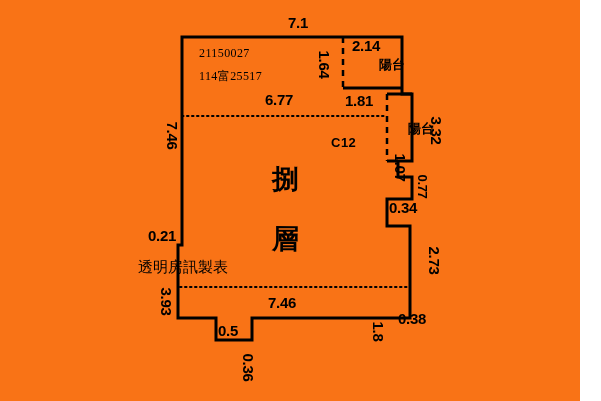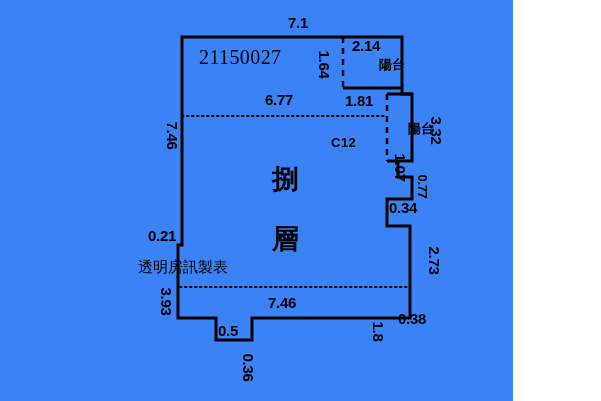--- a/index.html
+++ b/index.html
@@ -8,23 +8,23 @@
     background: #ffffff;
   }
   body {
     width: 601px;
     height: 401px;
     font-family: "Liberation Sans", sans-serif;
     overflow: hidden;
   }
   #plan-root {
     position: relative;
-    width: 513px;
+    width: 580px;
     height: 401px;
-    background: #3b82f6;
+    background: #f97316;
   }
   #plan-svg {
     position: absolute;
     left: 0;
     top: 0;
     width: 601px;
     height: 401px;
   }
   .lbl {
     position: absolute;
@@ -42,21 +42,21 @@
     font-size: 13px;
     letter-spacing: -0.3px;
   }
   .vert {
     transform-origin: 50% 50%;
     transform: rotate(90deg);
   }
   .idtext {
     font-family: "Liberation Serif", serif;
     font-weight: normal;
-    font-size: 20px;
+    font-size: 12px;
     letter-spacing: 0.4px;
   }
   .cjk {
     font-family: "DejaVu Sans", sans-serif;
     font-weight: bold;
     margin-left: 20px;
   }
   .big-cjk {
     font-size: 27px;
     font-family: "DejaVu Serif", serif;
@@ -117,20 +117,21 @@
     <path fill="none" stroke="#000000" stroke-width="3" d="M 387,161 L 398,161"></path>
 
     <path fill="none" stroke="#000000" stroke-width="2" stroke-dasharray="1.5,3.5" stroke-linecap="round" d="M 182,116 L 387,116"></path>
 
     <path fill="none" stroke="#000000" stroke-width="2" stroke-dasharray="1.5,3.5" stroke-linecap="round" d="M 180,287 L 409,287"></path>
   </svg>
 
   <div class="lbl dim" style="left:288px; top:15px;">7.1</div>
 
   <div class="lbl idtext" style="left:199px; top:47px;">21150027</div>
+  <div class="lbl idtext" style="left:199px; top:70px;">114富25517</div>
 
   <div class="lbl dim" style="left:352px; top:38px;">2.14</div>
   <div class="lbl cjk balcony-cjk" style="left:359px; top:58px;">陽台</div>
 
   <div class="lbl dim vert" style="left:310px; top:57px;">1.64</div>
 
   <div class="lbl dim" style="left:265px; top:92px;">6.77</div>
 
   <div class="lbl dim" style="left:345px; top:93px;">1.81</div>
 

